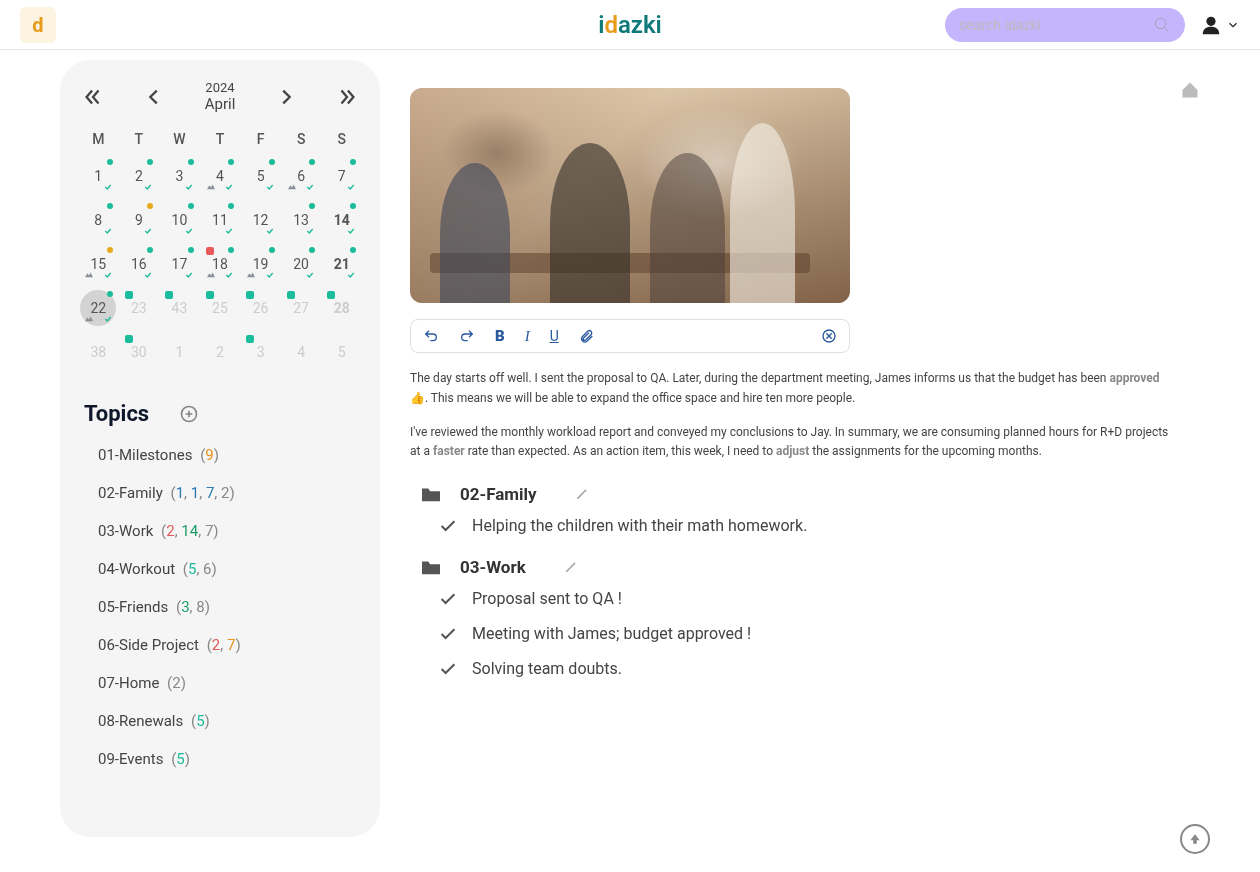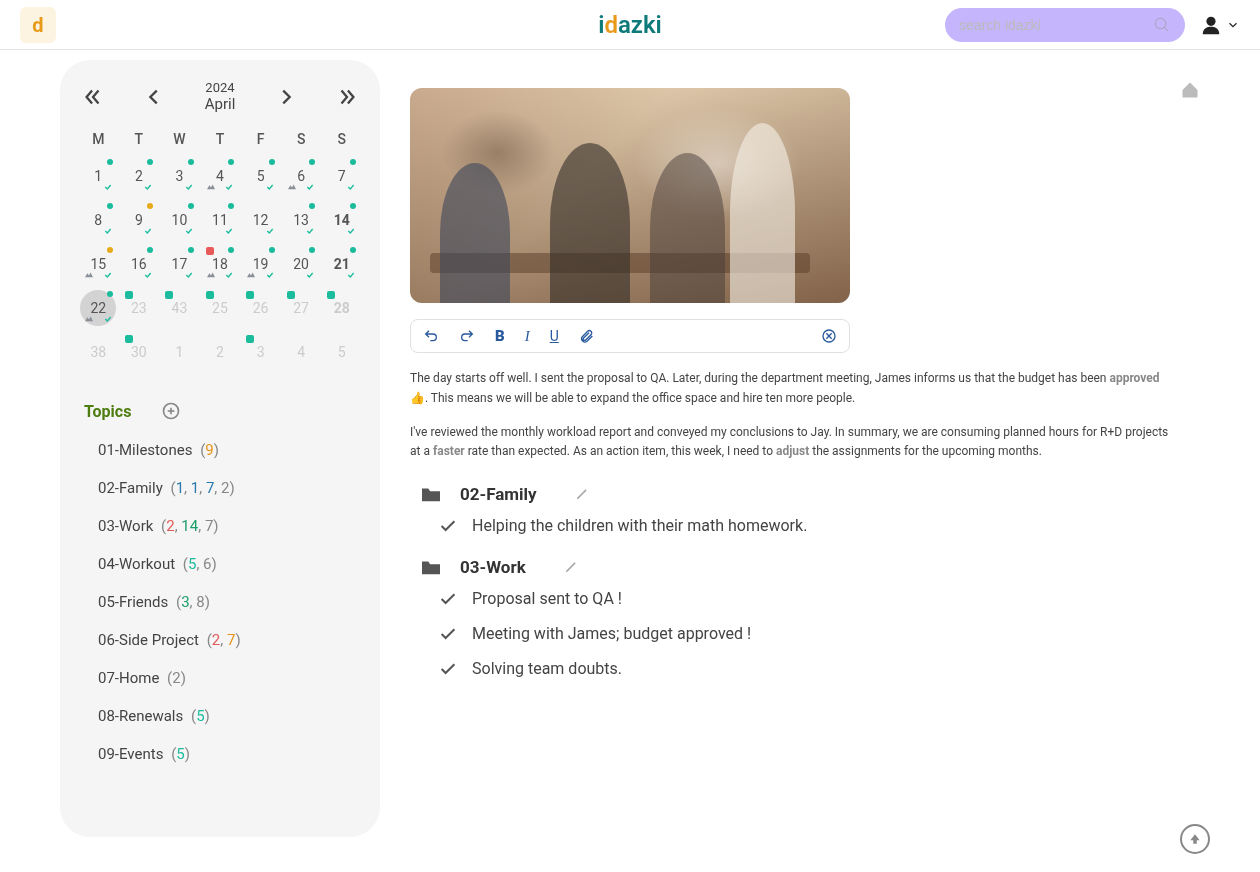--- a/index.html
+++ b/index.html
@@ -157,23 +157,23 @@
 
 
 .topics-header {
   display: flex;
   align-items: center;
   gap: 30px;
   margin-top: 30px;
   padding-left: 6px;
 }
 .topics-title {
-  font-size: 16px;
+  font-size: 22px;
   font-weight: 700;
-  color: #4d7c0f;
+  color: #0f172a;
 }
 .add-topic { width: 20px; height: 20px; stroke: #888; fill: none; stroke-width: 2; cursor: pointer; }
 
 .topic-list {
   margin-top: 20px;
   padding-left: 20px;
   display: flex;
   flex-direction: column;
   gap: 20px;
 }

